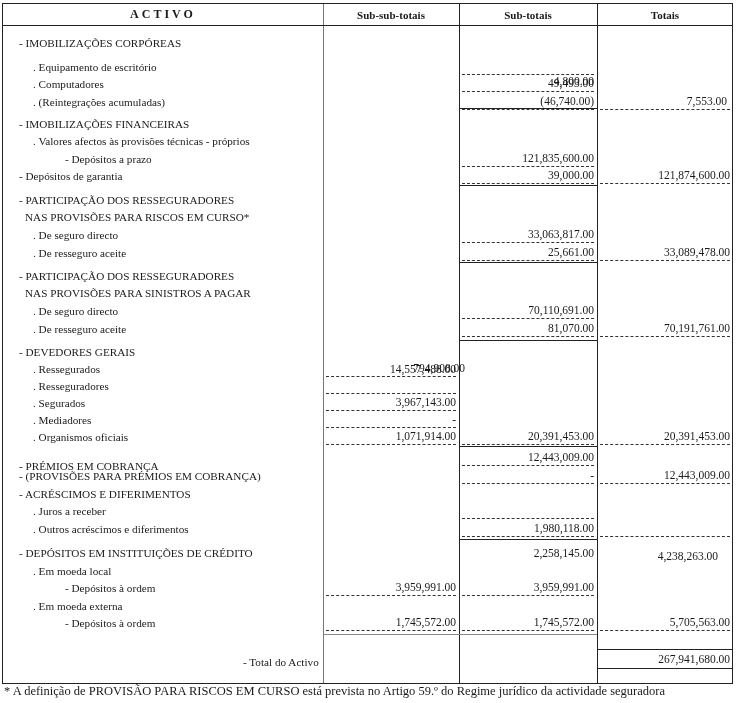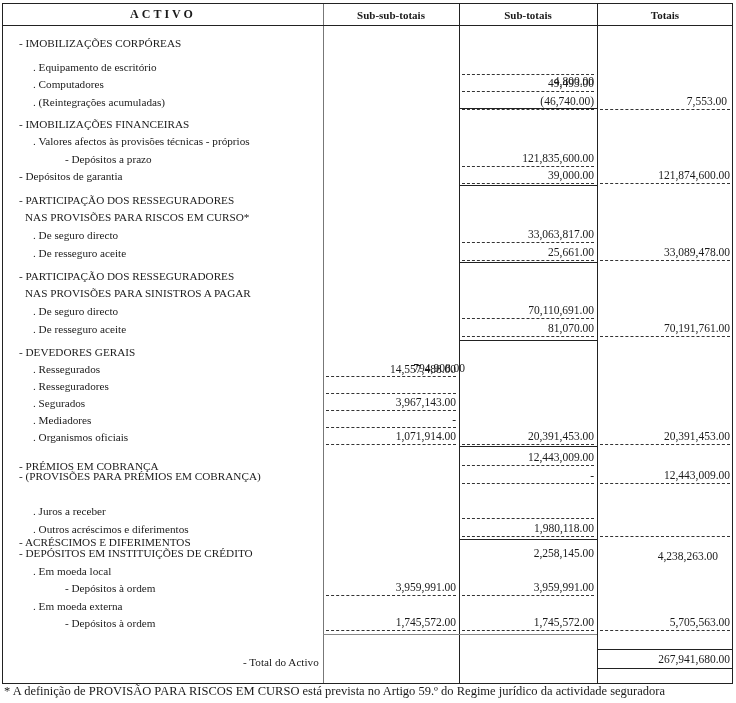--- a/index.html
+++ b/index.html
@@ -96,21 +96,21 @@
       <div class="num" style="left: 594px; width: 136px; top: 425px;">20,391,453.00</div>
       <div class="dash" style="left: 597px; width: 130px; top: 440px;"></div>
       <div class="lbl" style="left: 16px; top: 447px; margin-top: 8px;">- PRÉMIOS EM COBRANÇA</div>
       <div class="num" style="left: 456px; width: 138px; top: 446px;">12,443,009.00</div>
       <div class="dash" style="left: 459px; width: 132px; top: 461px;"></div>
       <div class="lbl" style="left: 16px; top: 465px;">- (PROVISÕES PARA PRÉMIOS EM COBRANÇA)</div>
       <div class="num" style="left: 456px; width: 138px; top: 464px;">-</div>
       <div class="dash" style="left: 459px; width: 132px; top: 479px;"></div>
       <div class="num" style="left: 594px; width: 136px; top: 464px;">12,443,009.00</div>
       <div class="dash" style="left: 597px; width: 130px; top: 479px;"></div>
-      <div class="lbl" style="left: 16px; top: 483px; margin-top: 48px;">- ACRÉSCIMOS  E  DIFERIMENTOS</div>
+      <div class="lbl" style="left: 16px; top: 483px;">- ACRÉSCIMOS  E  DIFERIMENTOS</div>
       <div class="lbl" style="left: 30px; top: 500px;">. Juros a receber</div>
       <div class="num" style="left: 456px; width: 138px; top: 499px; margin-top: 43px;">2,258,145.00</div>
       <div class="dash" style="left: 459px; width: 132px; top: 514px;"></div>
       <div class="lbl" style="left: 30px; top: 518px;">. Outros acréscimos e diferimentos</div>
       <div class="num" style="left: 456px; width: 138px; top: 517px;">1,980,118.00</div>
       <div class="dash" style="left: 459px; width: 132px; top: 532px;"></div>
       <div class="num" style="left: 594px; width: 124px; top: 545px;">4,238,263.00</div>
       <div class="dash" style="left: 597px; width: 130px; top: 532px;"></div>
       <div class="lbl" style="left: 16px; top: 542px;">- DEPÓSITOS EM INSTITUIÇÕES DE CRÉDITO</div>
       <div class="lbl" style="left: 30px; top: 560px;">. Em moeda local</div>

